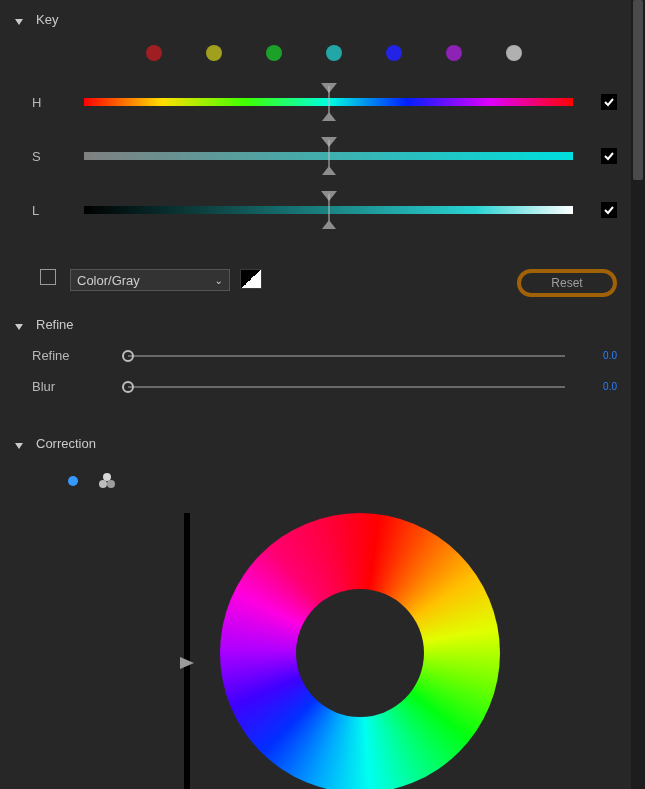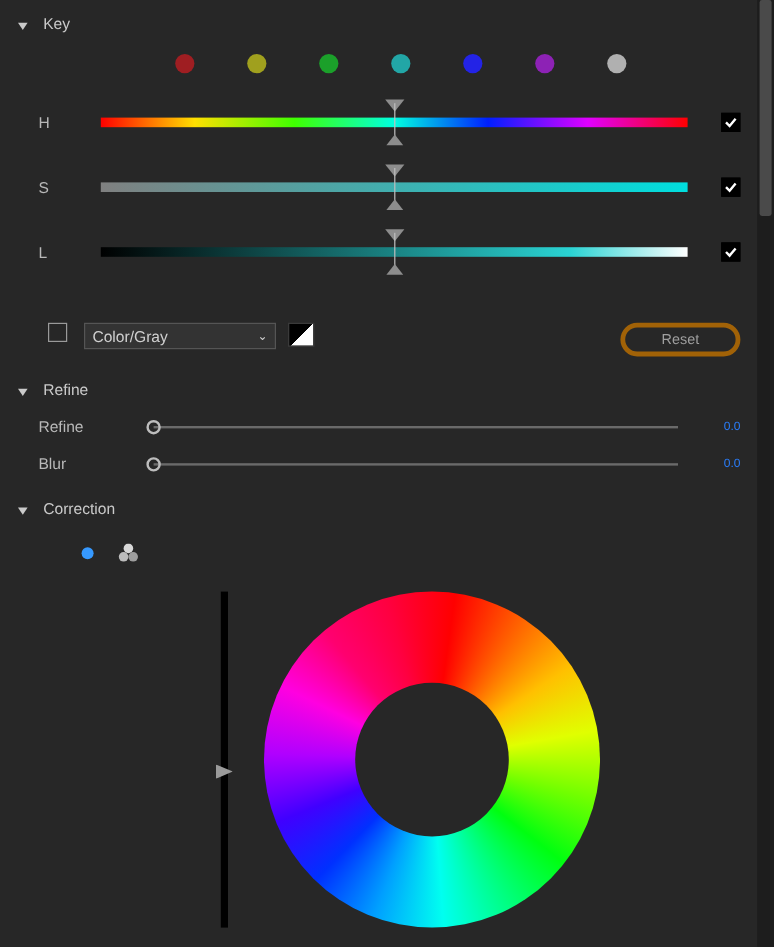--- a/index.html
+++ b/index.html
@@ -273,21 +273,21 @@
 
   <div class="refine-row">
     <span class="refine-label">Blur</span>
     <div class="refine-track-wrap">
       <div class="refine-track"></div>
       <div class="refine-knob"></div>
     </div>
     <span class="refine-val">0.0</span>
   </div>
 
-  <div class="section-header" style="margin-top:22px;">
+  <div class="section-header" style="margin-top:42px;">
     <span class="twisty">
       <svg width="10" height="10">
           <path d="M1 2 L9 2 L5 8 Z" fill="#cacaca"></path>
         </svg>
     </span>
     <span>Correction</span>
   </div>
 
   <div class="corr-icons">
     <div class="dot-blue"></div>

